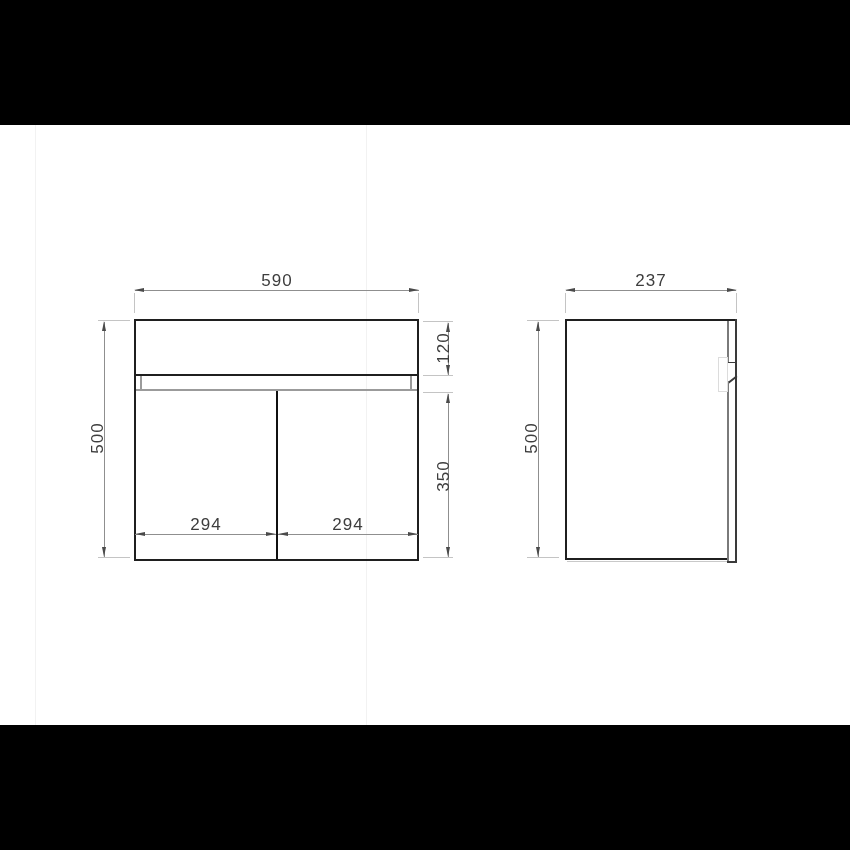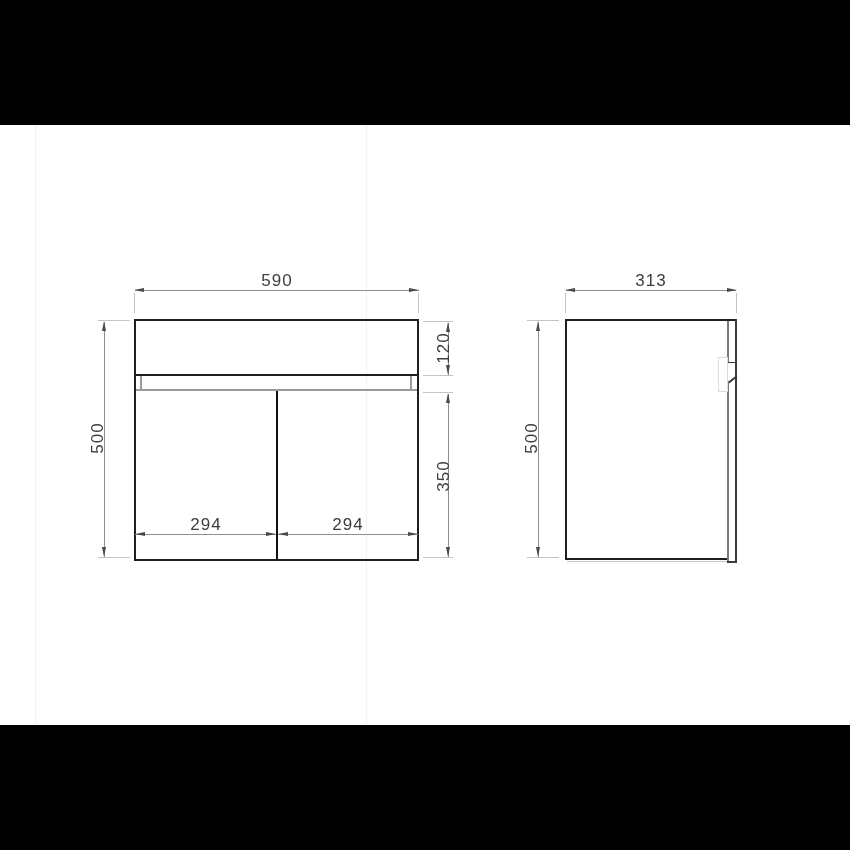--- a/index.html
+++ b/index.html
@@ -119,21 +119,21 @@
     <div class="ln-mid" style="left:727px;top:561px;width:10px;height:1.5px;"></div>
 
     <div class="box" style="left:718px;top:357px;width:10px;height:35px;border:1.5px solid #dcdcdc;"></div>
 
     <div>
       <div class="dim" style="left:566px;top:290px;width:170px;height:1px;"></div>
       <div class="ar a-l" style="left:565px;top:288px;"></div>
       <div class="ar a-r" style="left:727px;top:288px;"></div>
       <div class="ext" style="left:565px;top:293px;width:1px;height:20px;"></div>
       <div class="ext" style="left:736px;top:293px;width:1px;height:20px;"></div>
-      <span class="lbl lbl-h" style="left:651px;top:289px;">313</span>
+      <span class="lbl lbl-h" style="left:651px;top:289px;">237</span>
     </div>
 
     <div>
       <div class="dim" style="left:538px;top:322px;width:1px;height:235px;"></div>
       <div class="ar a-u" style="left:535.5px;top:321px;"></div>
       <div class="ar a-d" style="left:535.5px;top:547px;"></div>
       <div class="ext" style="left:527px;top:320px;width:32px;height:1px;"></div>
       <div class="ext" style="left:527px;top:557px;width:32px;height:1px;"></div>
       <span class="lbl lbl-v" style="left:531px;top:438px;">500</span>
     </div>

